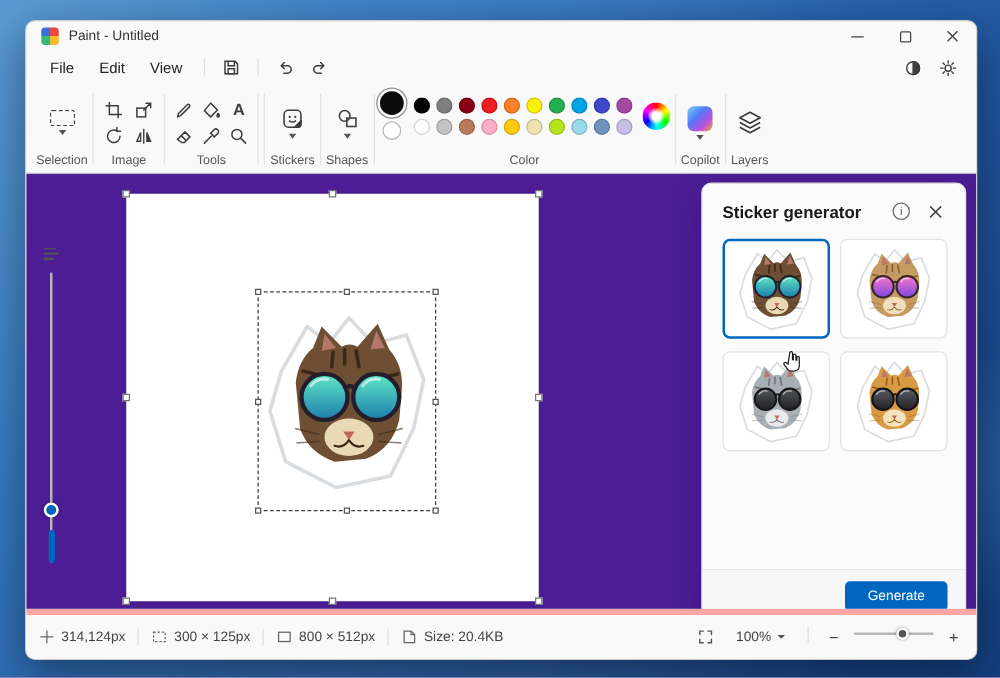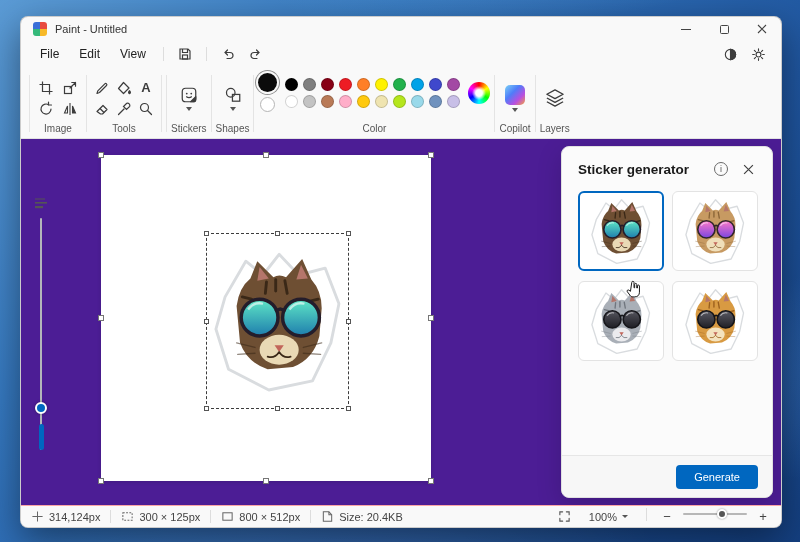--- a/index.html
+++ b/index.html
@@ -99,21 +99,21 @@
   .thumb.selected { border:2px solid #0067c0; }
   .catart { width:72px; height:70px; }
   .handcursor { position:absolute; left:62px; top:132px; width:20px; height:22px; z-index:5; }
   .sp-foot { position:absolute; left:0; right:0; bottom:0; height:42px; border-top:1px solid #e6e6e6;
     display:flex; align-items:center; justify-content:flex-end; padding:0 14px; background:#f7f7f7;
     border-radius:0 0 8px 8px; }
   .genbtn { background:#0067c0; color:#fff; font-size:11px; border:none; border-radius:4px;
     padding:6px 18px; font-family:Liberation Sans, sans-serif; }
 
   
-  .statusbar { height:22px; flex:0 0 auto; background:#f9f9f9; border-top:1px solid #fca5a5;
+  .statusbar { height:40px; flex:0 0 auto; background:#f9f9f9; border-top:5px solid #fca5a5;
     display:flex; align-items:center; padding:0 10px; font-size:11px; color:#444; gap:6px; }
   .sitem { display:flex; align-items:center; gap:5px; white-space:nowrap; }
   .sdiv { width:1px; height:13px; background:#ddd; margin:0 4px; }
   .sright { margin-left:auto; display:flex; gap:8px; }
   .zoombox { display:flex; align-items:center; gap:5px; padding:2px 6px; border-radius:3px; background:none; border:none; font-size:11px; color:#444; font-family:inherit; }
   .zchev { width:0; height:0; border-left:3px solid transparent; border-right:3px solid transparent; border-top:3.5px solid #555; }
   .zbtn { background:none; border:none; font-size:13px; color:#444; width:16px; line-height:14px; font-family:inherit; }
   .hslider { position:relative; width:64px; height:12px; }
   .htrack { position:absolute; left:0; right:0; top:5px; height:2px; background:#b7b7b7; border-radius:1px; }
   .hthumb { position:absolute; left:34px; top:1px; width:10px; height:10px; border-radius:50%;
@@ -180,20 +180,29 @@
       <button class="mbtn">
         <svg class="ic" width="15" height="15" viewBox="0 0 16 16" fill="none" stroke="#3d3d3d" stroke-width="1.2" stroke-linecap="round">
             <circle cx="8" cy="8" r="2.6"></circle>
             <path d="M8 1.8 V3.6 M8 12.4 V14.2 M1.8 8 H3.6 M12.4 8 H14.2 M3.6 3.6 L4.9 4.9 M11.1 11.1 L12.4 12.4 M12.4 3.6 L11.1 4.9 M4.9 11.1 L3.6 12.4"></path>
           </svg>
       </button>
     </div>
 
     <div class="ribbon">
 
+      <div class="rgroup">
+        <div class="gbody">
+          <button class="rbtn">
+            <span class="selrect"></span>
+            <span class="chev"></span>
+          </button>
+        </div>
+        <div class="glabel">Selection</div>
+      </div>
       <span class="rdiv"></span>
 
       <div class="rgroup">
         <div class="gbody">
           <div class="igrid">
             <button class="tbtn">
                 <svg class="ic" width="16" height="16" viewBox="0 0 16 16" fill="none" stroke="#3d3d3d" stroke-width="1.2">
                   <path d="M4.5 1.5 V11.5 H14.5"></path>
                   <path d="M1.5 4.5 H11.5 V14.5"></path>
                 </svg>

